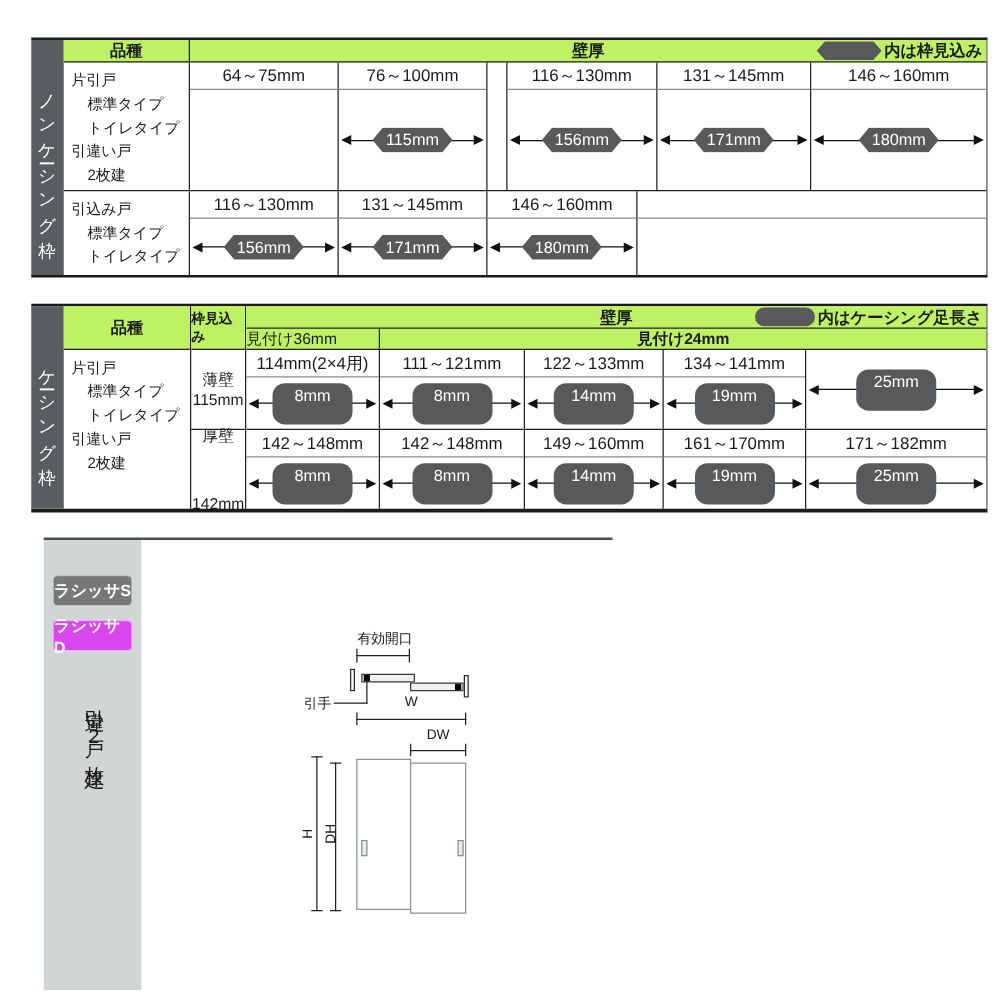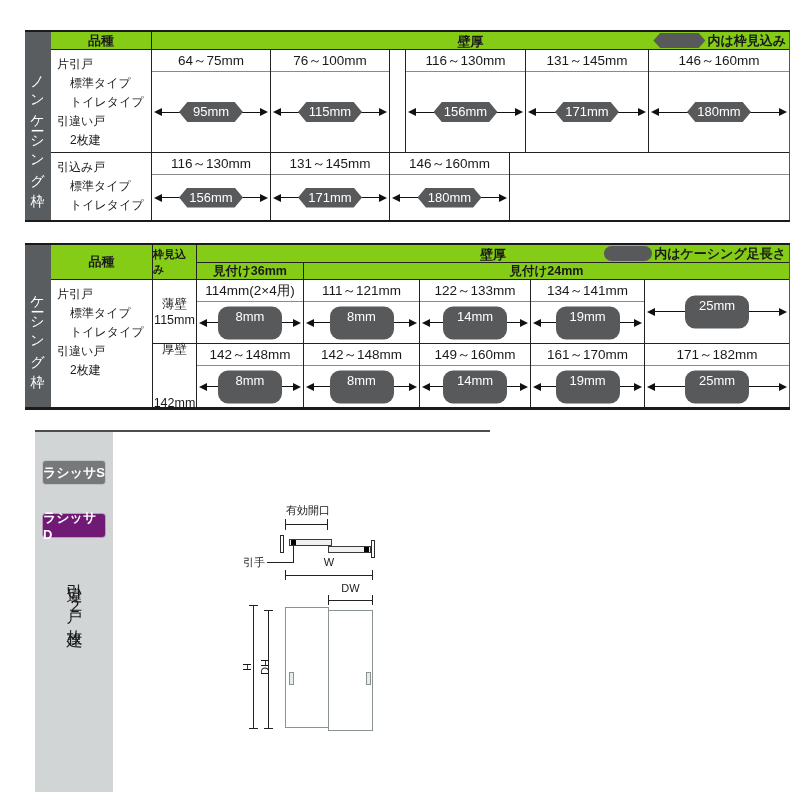--- a/index.html
+++ b/index.html
@@ -6,21 +6,21 @@
   html,body { width:800px; height:800px; background:#fff; }
   body { position:relative; font-family:"Liberation Sans","DejaVu Sans",sans-serif; color:#1a1a1a; overflow:hidden; }
 
   
   .spec-table { position:absolute; left:25px; width:765px; display:flex;
                 border-top:2px solid #1a1a1a; border-bottom:2px solid #1a1a1a; }
   .t-side { width:26px; background:#5a5d5f; color:#fff; display:flex; align-items:center; justify-content:center;
             writing-mode:vertical-rl; font-size:14px; letter-spacing:3px; }
   .t-main { flex:1; display:flex; border-right:1px solid #555; }
   .col { display:flex; flex-direction:column; }
-  .hbg { background:#84cc16; }
+  .hbg { background:#bef264; }
   .bb { border-bottom:1px solid #222; }
   .br { border-right:1px solid #222; }
   .range { height:22px; line-height:21px; text-align:center; font-size:13.5px; border-bottom:1px solid #8a8a8a; white-space:nowrap; }
   .dim { flex:1; position:relative; }
   .arrow { position:absolute; left:4px; right:4px; top:50%; height:1px; margin-top:-0.5px; background:#111; }
   .arrow::before { content:""; position:absolute; left:-2px; top:-3.5px; width:0; height:0;
                    border-top:4px solid transparent; border-bottom:4px solid transparent; border-right:8px solid #111; }
   .arrow::after  { content:""; position:absolute; right:-2px; top:-3.5px; width:0; height:0;
                    border-top:4px solid transparent; border-bottom:4px solid transparent; border-left:8px solid #111; }
   .badge { position:absolute; left:50%; top:50%; transform:translate(-50%,-50%);
@@ -54,35 +54,35 @@
   .t2-kind-head { height:35px; text-align:center; line-height:34px; }
   .t2-kind-body { flex:1; }
   .t2-depth { width:44px; }
   .t2-depth-head { height:35px; display:flex; align-items:center; justify-content:center; font-size:11px; font-weight:600; }
   .t2-depth-cell { display:flex; flex-direction:column; align-items:center; justify-content:center;
                    font-size:12.5px; line-height:16px; white-space:nowrap; }
   .t2-dc1 { height:64px; } .t2-dc2 { height:63px;gap:38px; }
   .t2-vals { flex:1; display:flex; flex-direction:column; }
   .t2-ha { height:18px; position:relative; text-align:center; line-height:17px; }
   .t2-hb { height:17px; display:flex; font-size:12.5px; }
-  .sub1 { width:107px; text-align:center; line-height:16px; font-weight:700; }
+  .sub1 { width:107px; line-height:16px; font-weight:400; }
   .sub2 { flex:1; text-align:center; line-height:16px; font-weight:600; }
   .t2-row1 { height:64px; display:flex; }
   .t2-row2 { height:63px; display:flex; }
   .u1 {width:107px;} .u2 {width:116px;} .u3 {width:111px;} .u4 {width:114px;} .u5 {flex:1;}
 
   
   .sec-topline { position:absolute; left:35px; top:430px; width:455px; height:2px; background:#4a4d4f; }
   .sec-side { position:absolute; left:35px; top:432px; width:78px; height:360px; background:#d2d5d6;
               display:flex; flex-direction:column; align-items:center; }
   .series-badge { width:64px; height:25px; border-radius:4px; color:#fff; font-size:13px; font-weight:600;
                   display:flex; align-items:center; justify-content:center;
                   border:1px solid rgba(255,255,255,.55); }
   .badge-s { margin-top:28px; background:#767879; }
-  .badge-d { margin-top:28px; background:#701a75; }
+  .badge-d { margin-top:11px; background:#d946ef; }
   .sec-vlabel { margin-top:34px; writing-mode:vertical-rl; text-orientation:upright;
                 font-size:16px; letter-spacing:2px; color:#1a1a1a; }
 
   
   .diagram { position:absolute; left:240px; top:493px; width:190px; height:255px; font-size:11px; }
   .diagram .ln { position:absolute; background:#222; }
   .dlabel { position:absolute; white-space:nowrap; }
   .center { text-align:center; }
   .jamb { position:absolute; width:4px; height:18px; border:1.5px solid #2a2a2a; background:#fff; }
   .panel { position:absolute; width:43px; height:7px; border:1px solid #3a3a3a; background:#f1f1f0; }
@@ -111,24 +111,20 @@
     <div class="t1-r1 bb">
       <div class="lab1 br label-cell">
         <div>片引戸</div>
         <div class="ind">標準タイプ</div>
         <div class="ind">トイレタイプ</div>
         <div>引違い戸</div>
         <div class="ind">2枚建</div>
       </div>
       <div class="col w1 br">
         <div class="range">64～75mm</div>
-        <div class="dim">
-          <span class="arrow"></span>
-          <span class="badge hex">95mm</span>
-        </div>
       </div>
       <div class="col w2 br">
         <div class="range">76～100mm</div>
         <div class="dim">
           <span class="arrow"></span>
           <span class="badge hex">115mm</span>
         </div>
       </div>
       <div class="col wsp br"></div>
       <div class="col w3 br">

